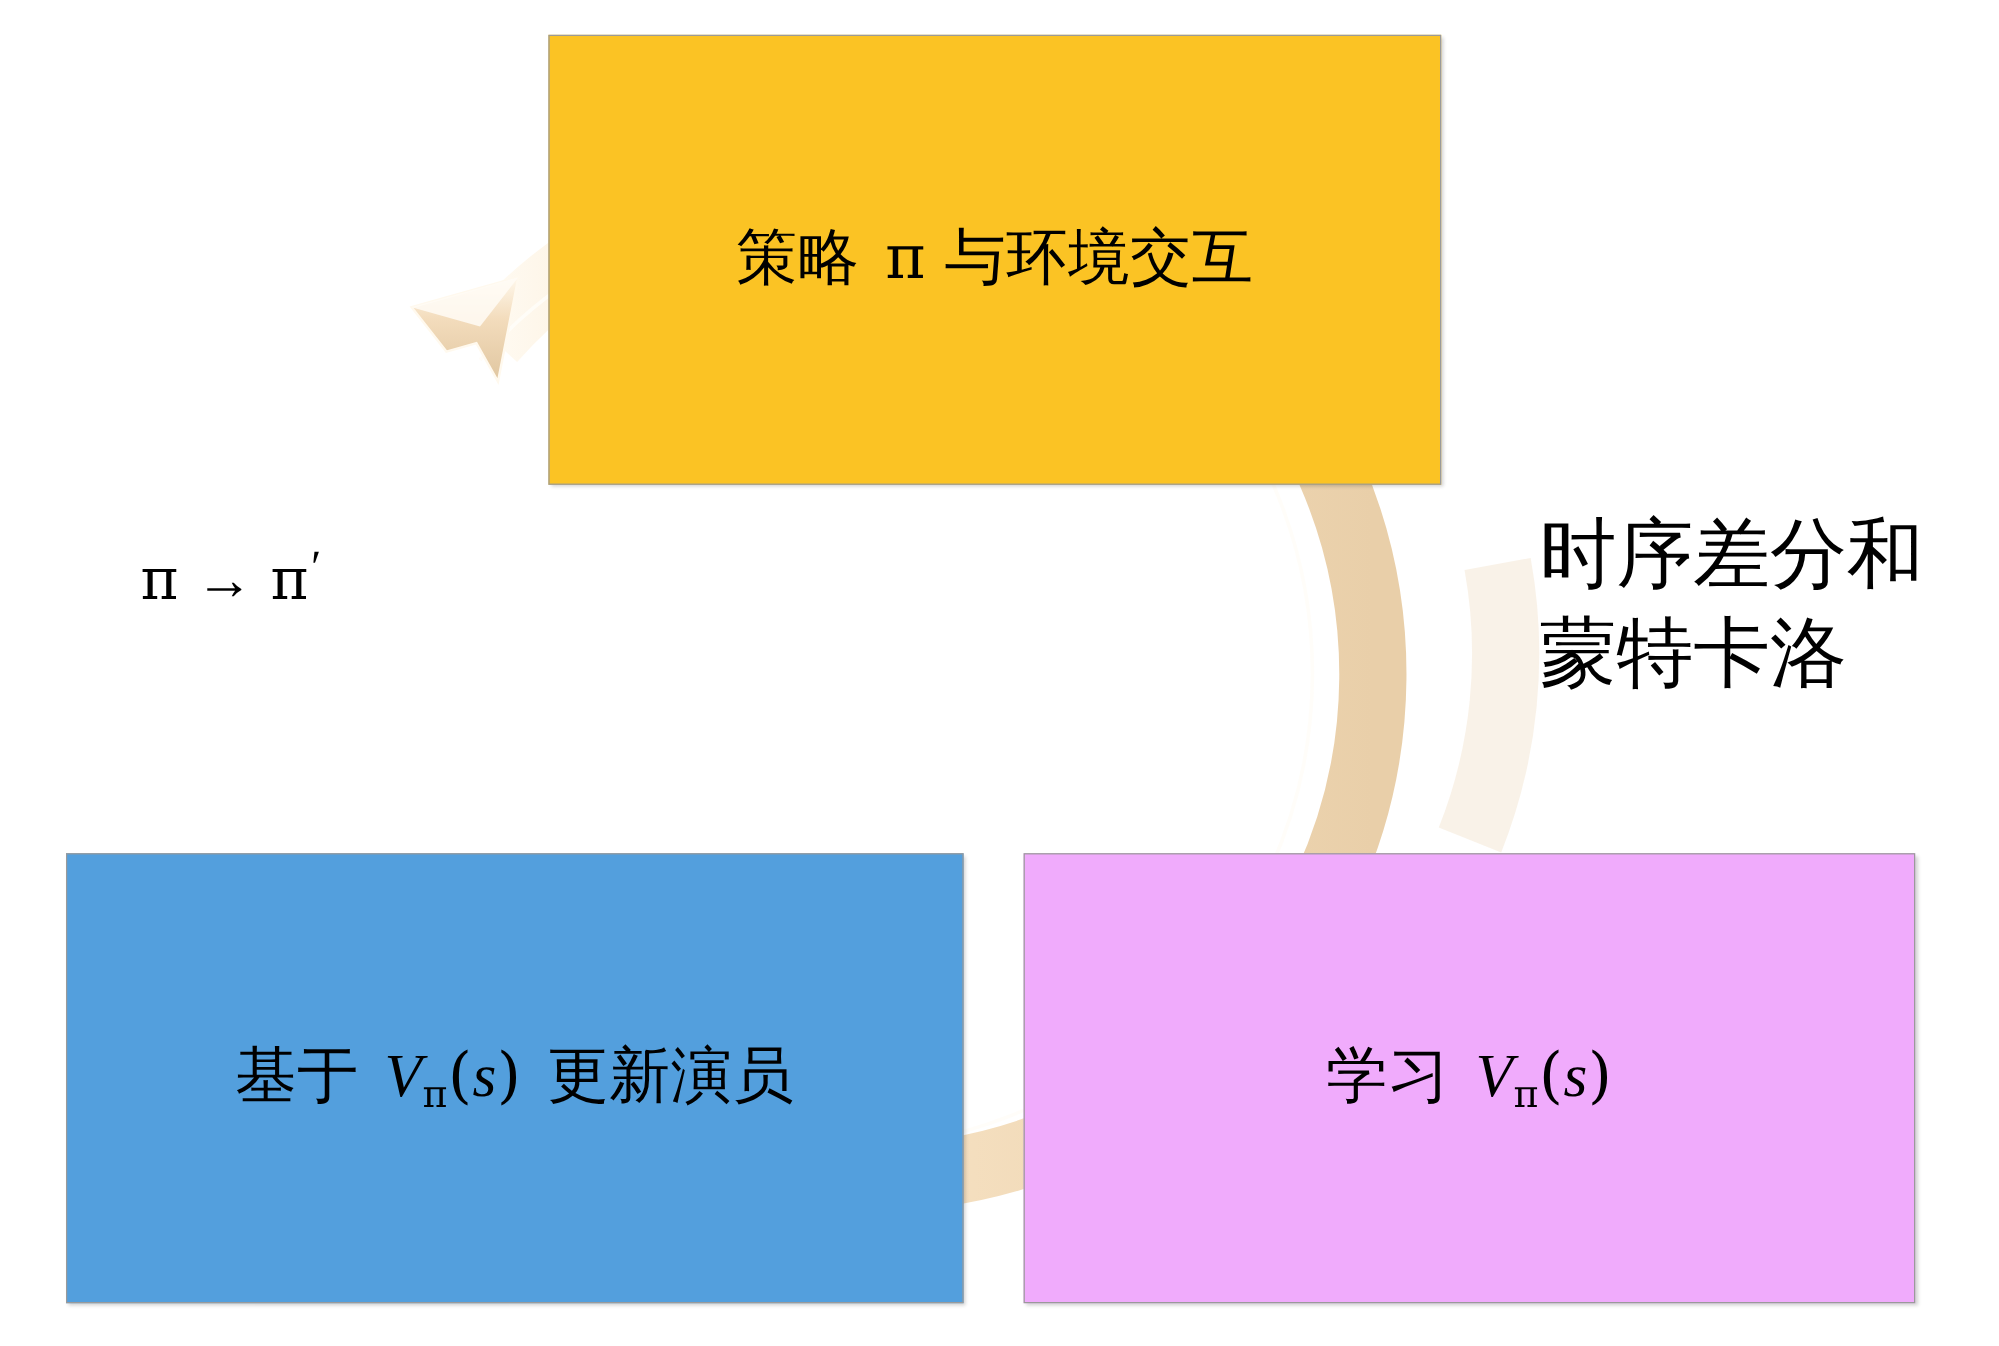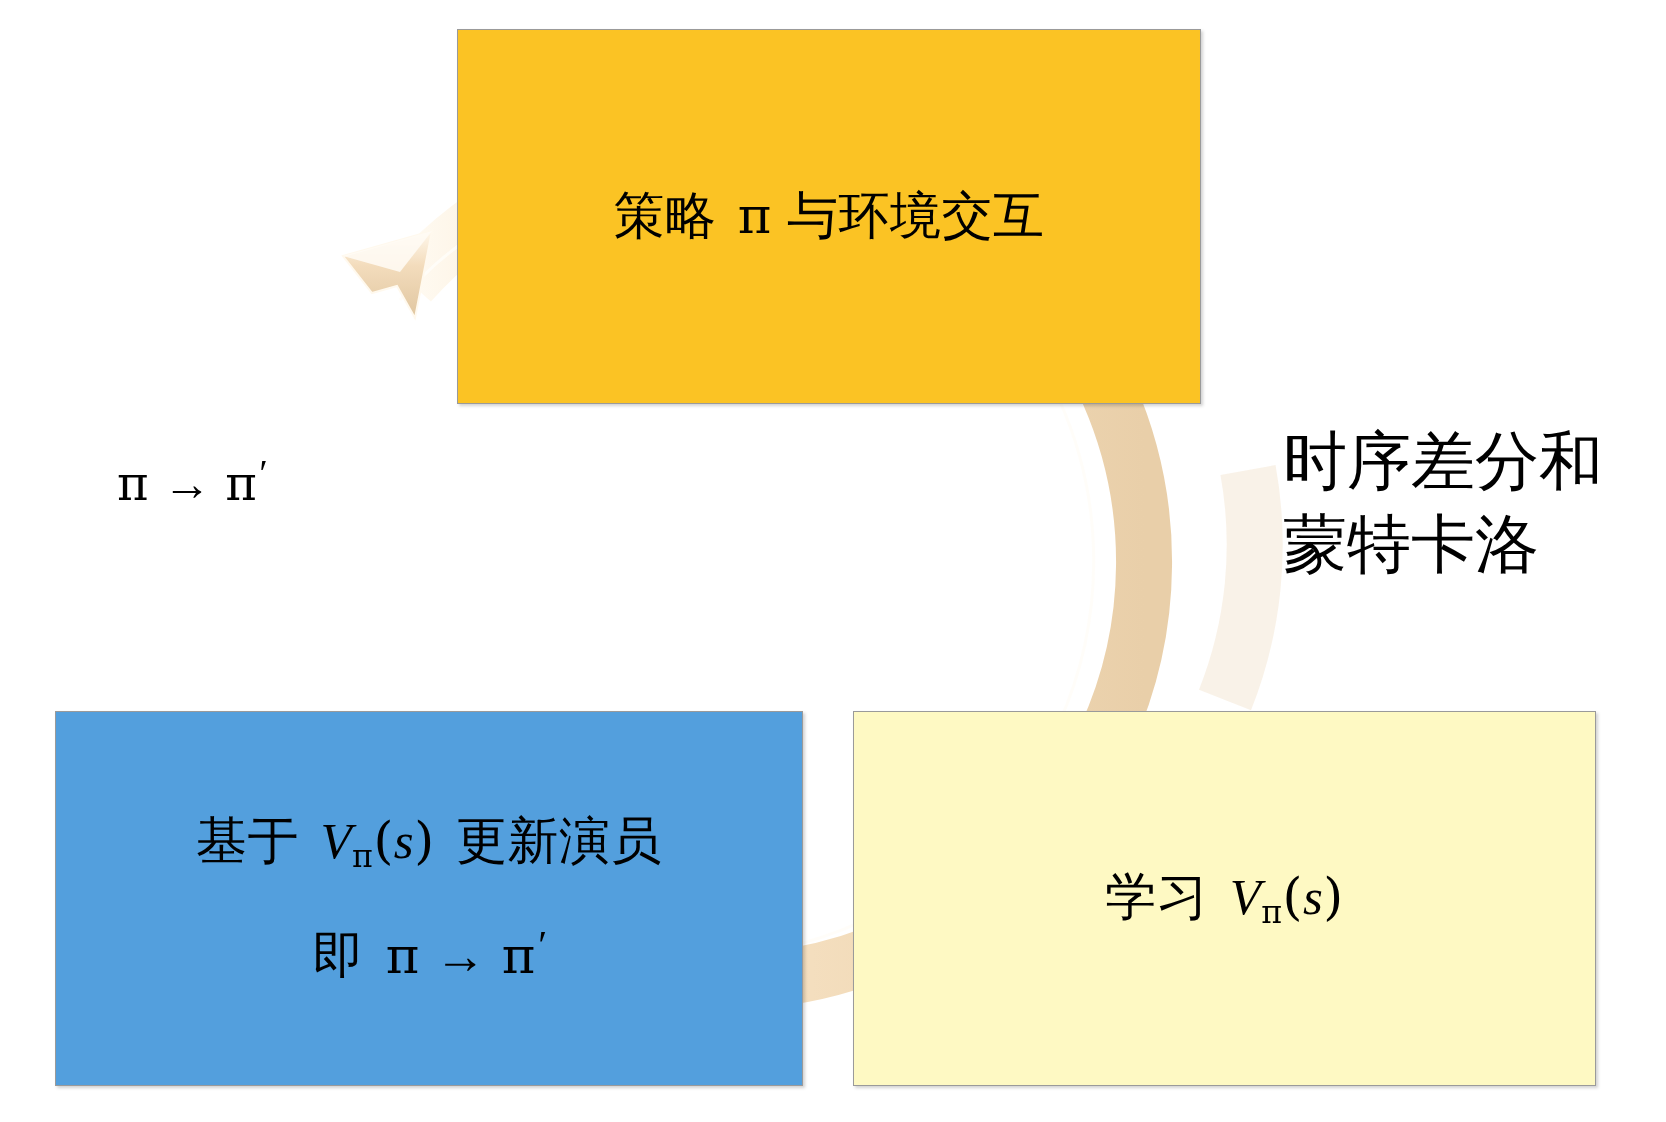--- a/index.html
+++ b/index.html
@@ -152,26 +152,23 @@
   <div id="box-top" class="box" style="background:#FBC324;">
     <div class="box-line">
       <span>策略</span><span class="sp-wide"></span><span class="mi-up">π</span><span class="sp"></span><span>与环境交互</span>
     </div>
   </div>
 
   <div id="box-left" class="box" style="background:#539FDD;">
     <div class="box-line">
       <span>基于</span><span class="sp-wide"></span><span class="mi">V</span><span class="sub">π</span><span class="mi-up">(</span><span class="mi">s</span><span class="mi-up">)</span><span class="sp-wide"></span><span>更新演员</span>
     </div>
-    <div class="box-line">
-      <span>即</span><span class="sp-wide"></span><span class="mi-up">π</span><span class="sp"></span><span>→</span><span class="sp"></span><span class="mi-up">π</span><span class="prime">′</span>
-    </div>
   </div>
 
-  <div id="box-right" class="box" style="background:#fef9c3;">
+  <div id="box-right" class="box" style="background:#f0abfc;">
     <div class="box-line">
       <span>学习</span><span class="sp-wide"></span><span class="mi">V</span><span class="sub">π</span><span class="mi-up">(</span><span class="mi">s</span><span class="mi-up">)</span>
     </div>
   </div>
 
   <div id="label-left" class="label">
     <span class="mi-up">π</span><span class="sp"></span><span>→</span><span class="sp"></span><span class="mi-up">π</span><span class="prime">′</span>
   </div>
 
   <div id="label-right" class="label">

